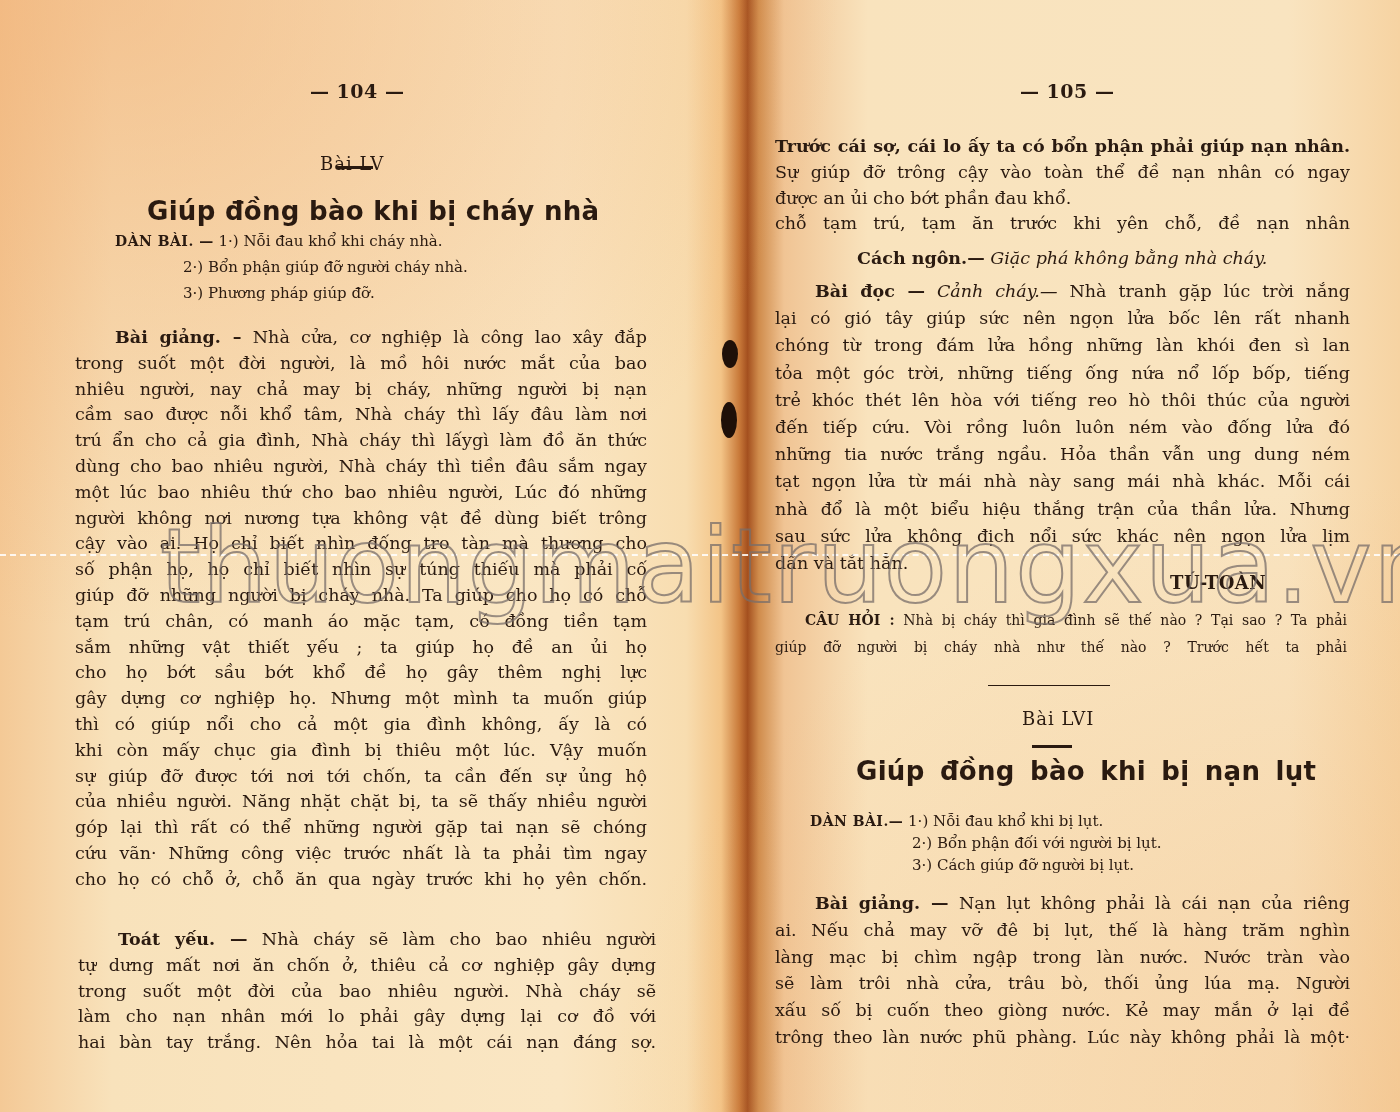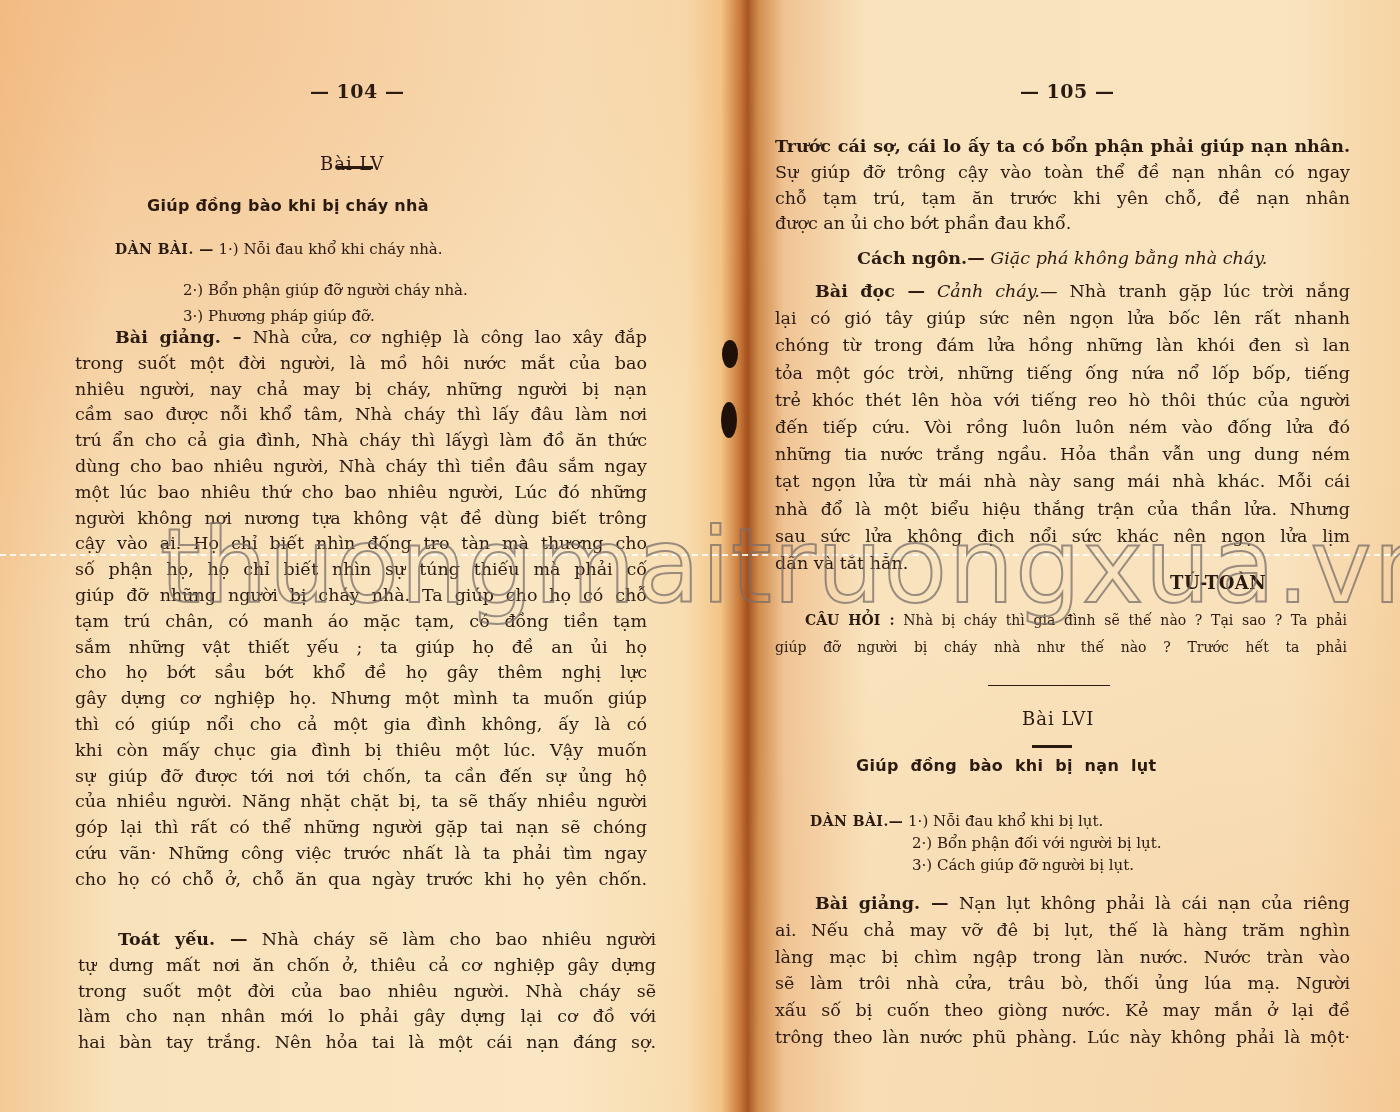--- a/index.html
+++ b/index.html
@@ -28,21 +28,21 @@
 
     .pnum {
       position: absolute; font-weight: bold; font-size: 19px;
       letter-spacing: 0.5px;
     }
     .lesson-label { position: absolute; font-size: 18px; letter-spacing: 1px; }
     .rule { position: absolute; height: 3px; background: #2a1a10; }
     .thinrule { position: absolute; height: 1px; background: #2a1a10; }
     .lesson-title {
       position: absolute; font-family: "DejaVu Sans", "Liberation Sans", sans-serif;
-      font-weight: bold; font-size: 16px; letter-spacing: 0.3px;
+      font-weight: bold; font-size: 26px; letter-spacing: 0.3px;
     }
     .outline {
       position: absolute; font-size: 15px; line-height: 26px;
     }
     .outline .lbl { font-weight: bold; font-size: 14px; letter-spacing: 0.5px; }
     .outline .row { white-space: nowrap; }
     .body-text {
       position: absolute; font-size: 17.5px; line-height: 25.8px;
       text-align: justify; text-align-last: justify;
     }
@@ -81,26 +81,26 @@
 <div class="spread">
   <span class="gutter-mark" style="left:722px;top:340px;height:28px;"></span>
   <span class="gutter-mark" style="left:721px;top:402px;height:36px;"></span>
 
   <div class="page left">
     <div class="pnum" style="left:240px;top:80px;">— 104 —</div>
     <div class="lesson-label" style="left:250px;top:137px;margin-top:16px;">Bài LV</div>
     <div class="rule" style="left:267px;top:166px;width:36px;"></div>
     <div class="lesson-title" style="left:77px;top:196px;">Giúp đồng bào khi bị cháy nhà</div>
 
-    <div class="outline" style="left:45px;top:236px;">
+    <div class="outline" style="left:45px;top:228px;">
       <div class="row">
         <span class="lbl">DÀN BÀI. —</span>
         <span>1·) Nỗi đau khổ khi cháy nhà.</span>
       </div>
-      <div class="row" style="padding-left:68px;margin-top:15px;">
+      <div class="row" style="padding-left:68px;">
         <span>2·) Bổn phận giúp đỡ người cháy nhà.</span>
       </div>
       <div class="row" style="padding-left:68px;">
         <span>3·) Phương pháp giúp đỡ.</span>
       </div>
     </div>
 
     <div class="body-text" style="left:5px;top:325px;width:572px;">
       <span class="line indent"><span class="lead">Bài giảng. –</span> <span>Nhà cửa, cơ nghiệp là công lao xây đắp</span></span>
       <span class="line">trong suốt một đời người, là mồ hôi nước mắt của bao</span>
@@ -134,22 +134,22 @@
       <span class="line">hai bàn tay trắng. Nên hỏa tai là một cái nạn đáng sợ.</span>
     </div>
   </div>
 
   <div class="page right">
     <div class="pnum" style="left:250px;top:80px;">— 105 —</div>
 
     <div class="body-text" style="left:5px;top:134px;width:575px;">
       <span class="line lead">Trước cái sợ, cái lo ấy ta có bổn phận phải giúp nạn nhân.</span>
       <span class="line">Sự giúp đỡ trông cậy vào toàn thể đề nạn nhân có ngay</span>
+      <span class="line last">được an ủi cho bớt phần đau khổ.</span>
       <span class="line">chỗ tạm trú, tạm ăn trước khi yên chỗ, đề nạn nhân</span>
-      <span class="line last">được an ủi cho bớt phần đau khổ.</span>
     </div>
 
     <div class="body-text" style="left:48px;top:246px;width:540px;margin-left:39px;">
       <span class="line last"><span class="lead">Cách ngôn.—</span> <span class="ital">Giặc phá không bằng nhà cháy.</span></span>
     </div>
 
     <div class="body-text" style="left:5px;top:278px;width:575px;line-height:27.2px;">
       <span class="line indent"><span class="lead">Bài đọc —</span> <span class="ital">Cảnh cháy.—</span> <span>Nhà tranh gặp lúc trời nắng</span></span>
       <span class="line">lại có gió tây giúp sức nên ngọn lửa bốc lên rất nhanh</span>
       <span class="line">chóng từ trong đám lửa hồng những làn khói đen sì lan</span>

